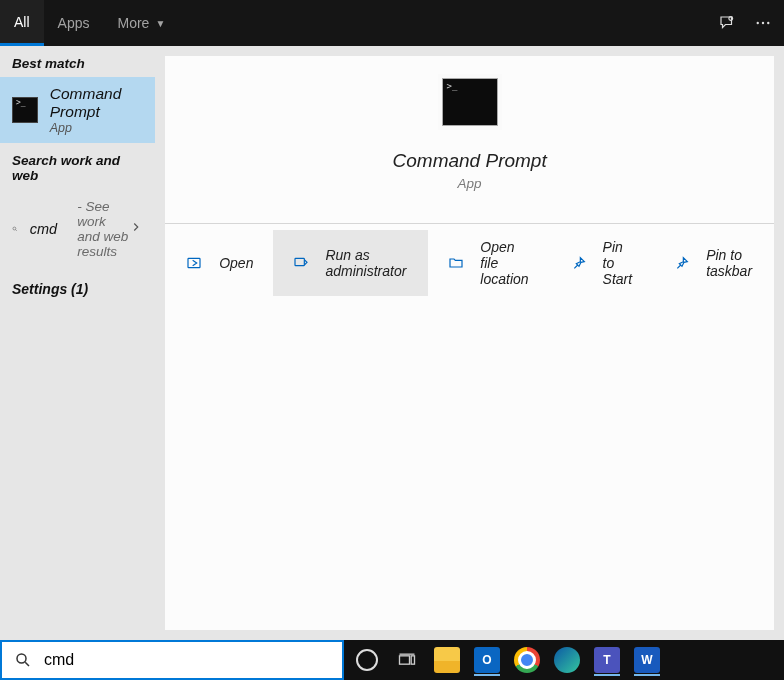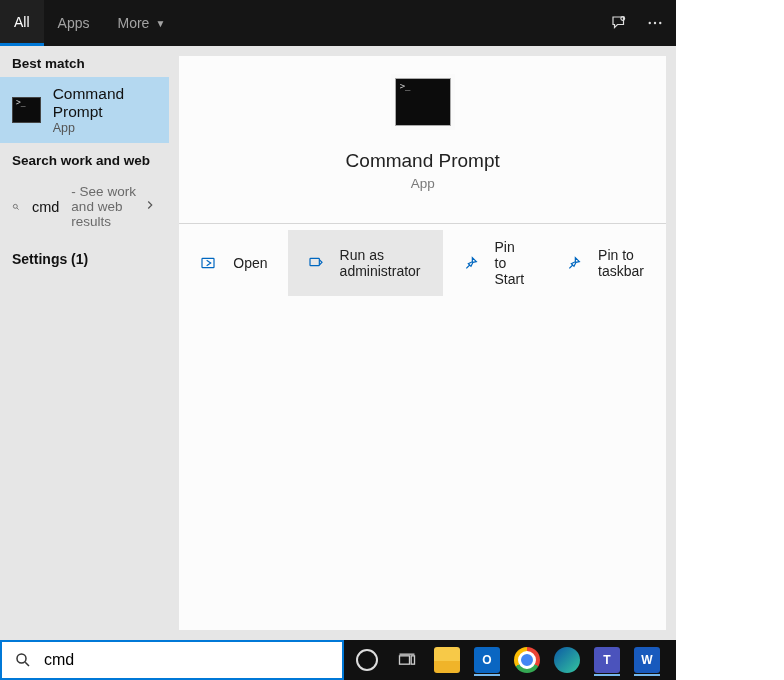--- a/index.html
+++ b/index.html
@@ -1,39 +1,39 @@
 <!DOCTYPE html>
 <html><head>
 <meta charset="utf-8">
 <style>
   * { box-sizing: border-box; margin: 0; padding: 0; font-family: "Segoe UI", -apple-system, sans-serif; }
   html, body { width: 784px; height: 680px; overflow: hidden; background: #fff; }
-  .root { display: flex; flex-direction: column; width: 676px; height: 680px; border-radius: 8px; }
+  .root { display: flex; flex-direction: column; width: 784px; height: 680px; border-radius: 8px; }
 
   
   .tabs { background: #151515; height: 46px; display: flex; align-items: stretch; color: #ddd; position: relative; }
   .tab { display:flex; align-items:center; padding: 0 14px; font-size: 14px; color:#a3a3a3; cursor:pointer; }
   .tab.active { color:#fff; border-bottom: 3px solid #0078d7; background:#202020; }
   .tab-more .chev { margin-left:6px; font-size:10px; }
   .tabs-right { margin-left:auto; display:flex; align-items:center; padding-right:10px; gap:14px; }
   .ticon { width:22px; height:22px; display:flex; align-items:center; justify-content:center; color:#ddd; }
 
   
-  .main { flex:1; display:flex; background:#bef264; overflow:hidden; }
+  .main { flex:1; display:flex; background:#bef264; overflow:hidden;font-style:italic; }
   .left { width: 344px; background:#e6e6e6; display:flex; flex-direction:column; }
   .sect-label { font-size:13.5px; font-weight:600; color:#111; padding:10px 12px 6px 12px; }
   .bestmatch { display:flex; align-items:center; background:#b4d8f0; padding:8px 12px; cursor:pointer; }
   .cmd-icon { width:34px; height:26px; background:#0c0c0c; border:1px solid #444; margin-right:12px; position:relative; }
   .cmd-icon::before { content:">_"; position:absolute; top:0; left:3px; font-size:8px; color:#ccc; font-family:monospace; }
   .bm-title { font-size:15.5px; color:#111; }
   .bm-sub { font-size:12.5px; color:#555; }
   .webrow { display:flex; align-items:center; padding:10px 12px; cursor:pointer; }
   .webrow .mag { width:18px; height:18px; margin-right:12px; color:#444; }
   .webrow .lbl { font-size:14.5px; color:#111; }
-  .webrow .hint { font-size:13.5px; color:#6a6a6a; margin-left:12px; }
+  .webrow .hint { font-size:13.5px; color:#6a6a6a; margin-left:20px; }
   .webrow .arr { margin-left:auto; color:#555; }
   .settings { padding:12px 12px; font-size:14px; font-weight:600; color:#111; cursor:pointer; }
 
   
   .right { flex:1; background:#e6e6e6; padding:10px; }
   .card { background:#fcfcfc; width:100%; height:100%; display:flex; flex-direction:column; }
   .prev-top { display:flex; flex-direction:column; align-items:center; padding-top:22px; padding-bottom:18px; }
   .prev-icon { width:56px; height:48px; background:#0c0c0c; border:1px solid #aaa; box-shadow:0 0 0 4px #fafafa, 0 1px 3px rgba(0,0,0,0.2); margin-bottom:24px; position:relative; }
   .prev-icon::before { content:">_"; position:absolute; top:2px; left:4px; font-size:9px; color:#ccc; font-family:monospace; }
   .prev-title { font-size:19px; color:#222; font-weight:400; }
@@ -144,20 +144,28 @@
               <svg viewBox="0 0 24 24" width="16" height="16" fill="none" stroke="currentColor" stroke-width="1.8">
                   <rect x="3" y="5" width="14" height="11" rx="1"></rect>
                   <path d="M17 7l4 4-4 4"></path>
                 </svg>
             </span>
             <span>Run as administrator</span>
           </div>
           <div class="act">
             <span class="aicon">
               <svg viewBox="0 0 24 24" width="16" height="16" fill="none" stroke="currentColor" stroke-width="1.8">
+                  <path d="M3 6h6l2 2h10v10H3z"></path>
+                </svg>
+            </span>
+            <span>Open file location</span>
+          </div>
+          <div class="act">
+            <span class="aicon">
+              <svg viewBox="0 0 24 24" width="16" height="16" fill="none" stroke="currentColor" stroke-width="1.8">
                   <path d="M14 4l6 6-5 1-3 6-2-2-5 5 5-5-2-2 6-3z"></path>
                 </svg>
             </span>
             <span>Pin to Start</span>
           </div>
           <div class="act">
             <span class="aicon">
               <svg viewBox="0 0 24 24" width="16" height="16" fill="none" stroke="currentColor" stroke-width="1.8">
                   <path d="M14 4l6 6-5 1-3 6-2-2-5 5 5-5-2-2 6-3z"></path>
                 </svg>

